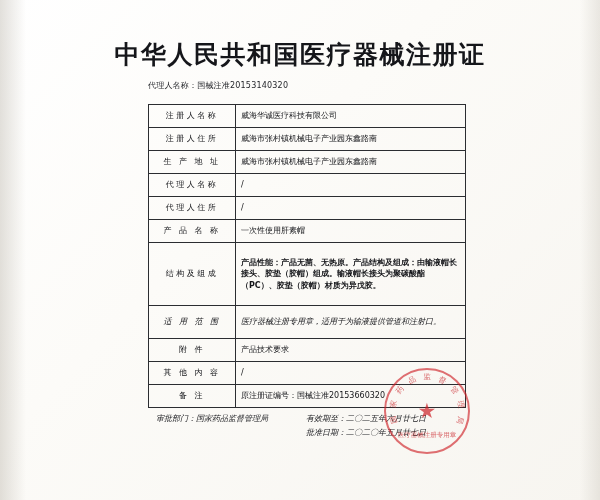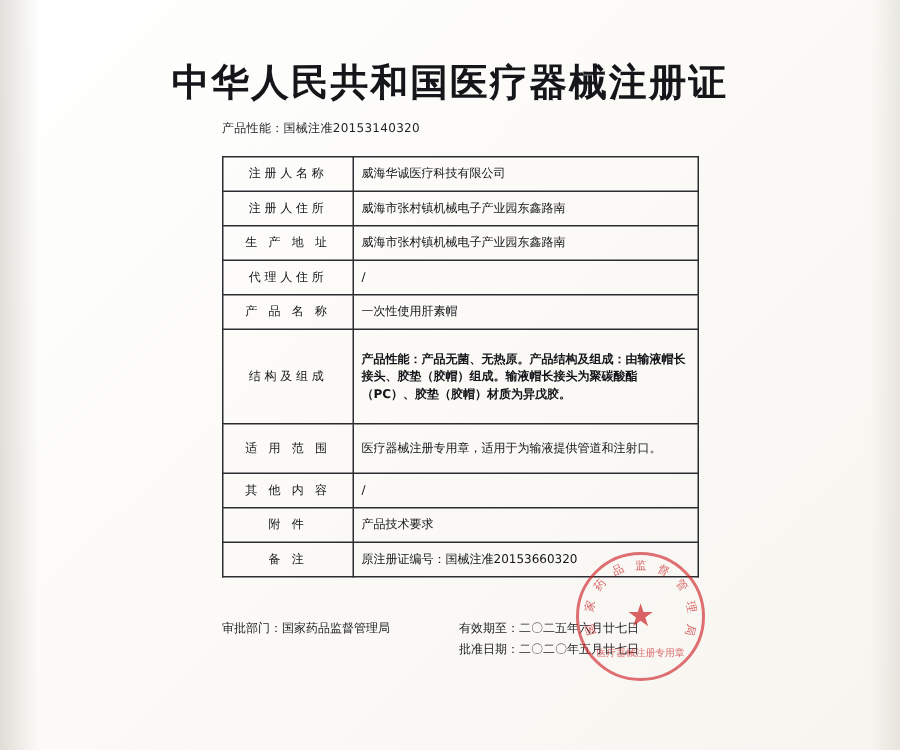--- a/index.html
+++ b/index.html
@@ -86,40 +86,41 @@
     font-size: 8px;
   }
   td.label.tight {
     letter-spacing: 0.5px;
   }
   td.value {
     padding-left: 7px;
   }
   tr.h-normal td { height: 16px; }
   tr.h-struct td { height: 56px; }
-  tr.h-scope td { height: 26px; }
+  tr.h-scope td { height: 26px; font-style: italic; }
   td.struct-val {
     line-height: 1.55;
     padding-top: 4px;
     padding-bottom: 4px;
     font-weight: bold;
   }
 
   .footer {
     position: absolute;
     left: 148px;
     top: 412px;
     width: 318px;
     font-size: 8px;
     color: #1a1b1f;
   }
   .footer-row {
     display: flex;
-    justify-content: space-between;
+    justify-content: flex-end;
     align-items: flex-start;
+    font-style: italic;
   }
   .footer-left {
     width: 150px;
     line-height: 1.8;
   }
   .footer-right {
     width: 160px;
     line-height: 1.8;
     position: relative;
   }
@@ -172,59 +173,63 @@
     margin-top: 31px;
   }
 </style>
 </head>
 <body>
 
 <div class="page">
 
   <div class="doc-title">中华人民共和国医疗器械注册证</div>
 
-  <div class="cert-no">产品性能：国械注准20153140320</div>
+  <div class="cert-no">代理人名称：国械注准20153140320</div>
 
   <table class="main">
     <tbody>
       <tr class="h-normal">
         <td class="label">注册人名称</td>
         <td class="value">威海华诚医疗科技有限公司</td>
       </tr>
       <tr class="h-normal">
         <td class="label">注册人住所</td>
         <td class="value">威海市张村镇机械电子产业园东鑫路南</td>
       </tr>
       <tr class="h-normal">
         <td class="label">生 产 地 址</td>
         <td class="value">威海市张村镇机械电子产业园东鑫路南</td>
+      </tr>
+      <tr class="h-normal">
+        <td class="label">代理人名称</td>
+        <td class="value">/</td>
       </tr>
       <tr class="h-normal">
         <td class="label">代理人住所</td>
         <td class="value">/</td>
       </tr>
       <tr class="h-normal">
         <td class="label">产 品 名 称</td>
         <td class="value">一次性使用肝素帽</td>
       </tr>
       <tr class="h-struct">
         <td class="label">结构及组成</td>
         <td class="value struct-val">产品性能：产品无菌、无热原。产品结构及组成：由输液帽长接头、胶垫（胶帽）组成。输液帽长接头为聚碳酸酯（PC）、胶垫（胶帽）材质为异戊胶。</td>
       </tr>
       <tr class="h-scope">
         <td class="label">适 用 范 围</td>
         <td class="value">医疗器械注册专用章，适用于为输液提供管道和注射口。</td>
       </tr>
       <tr class="h-normal">
+        <td class="label">附 件</td>
+        <td class="value">产品技术要求</td>
+      </tr>
+      <tr class="h-normal">
         <td class="label">其 他 内 容</td>
         <td class="value">/</td>
-      </tr>
-      <tr class="h-normal">
-        <td class="label">附 件</td>
-        <td class="value">产品技术要求</td>
       </tr>
       <tr class="h-normal">
         <td class="label">备 注</td>
         <td class="value">原注册证编号：国械注准20153660320</td>
       </tr>
     </tbody>
   </table>
 
   <div class="footer">
     <div class="footer-row">

